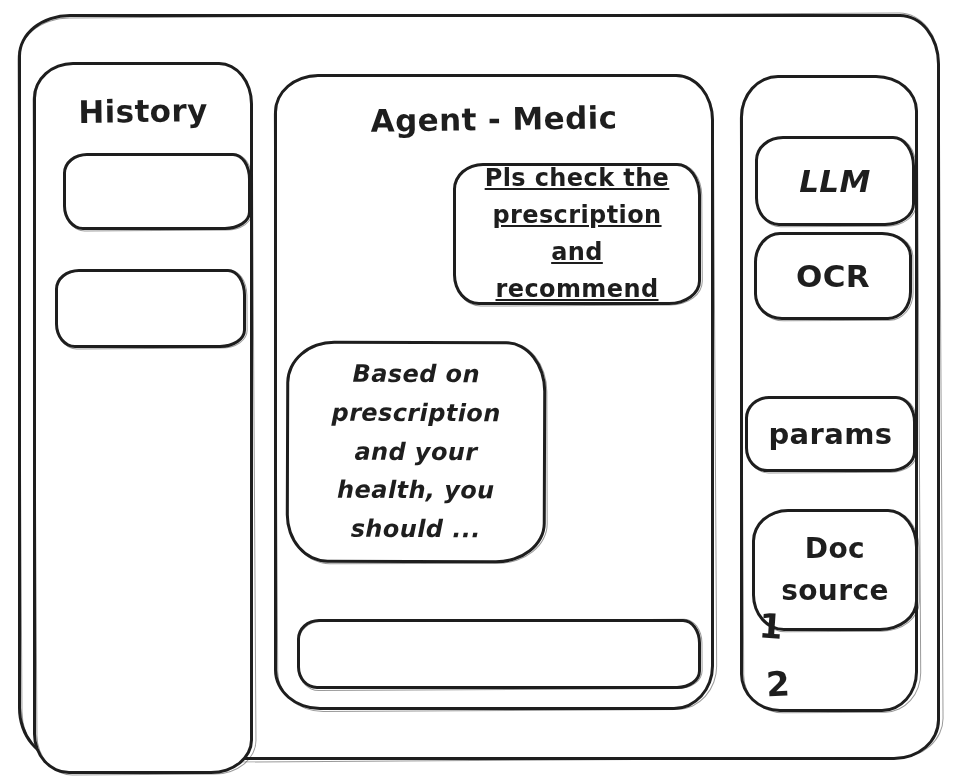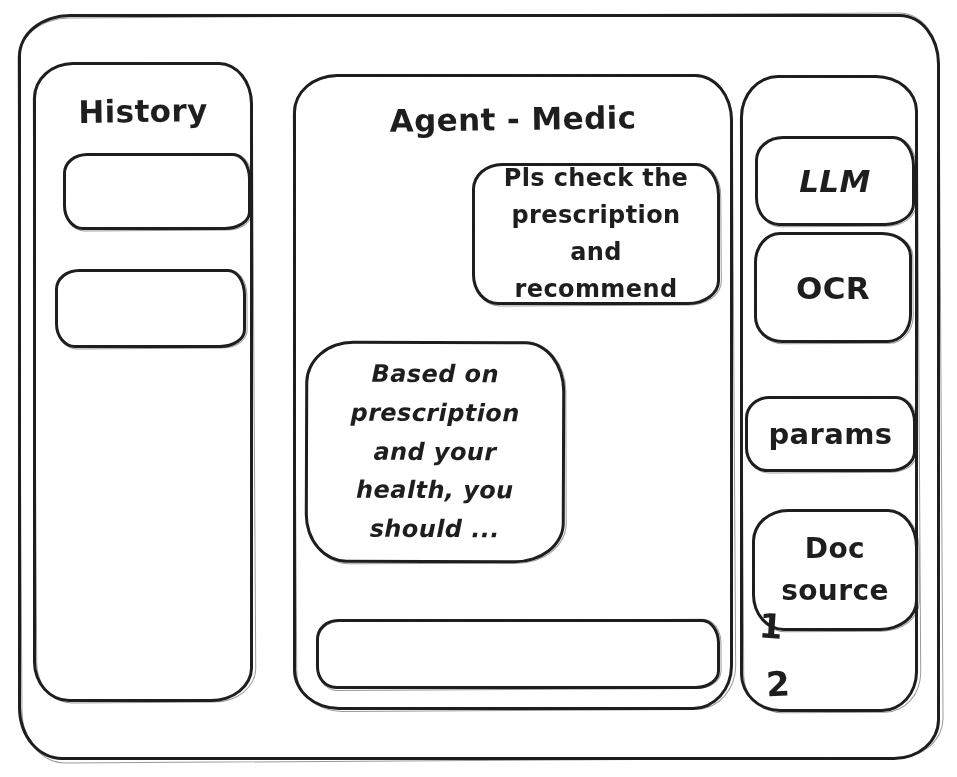--- a/index.html
+++ b/index.html
@@ -43,27 +43,26 @@
   
   .frame{
     left:18px; top:14px; width:922px; height:746px;
     border-width:3.5px;
     border-radius:52px 40px 46px 44px / 42px 50px 40px 52px;
     background:transparent;
   }
 
   
   .panel-history{
-    left:33px; top:62px; width:220px; height:640px;
+    left:33px; top:62px; width:220px; height:712px;
     border-radius:40px 34px 42px 36px / 36px 42px 34px 40px;
   }
   .panel-chat{
     left:274px; top:74px; width:440px; height:636px;
     border-radius:44px 38px 40px 46px / 38px 46px 44px 40px;
-    margin-left:19px;
   }
   .panel-tools{
     left:740px; top:75px; width:178px; height:637px;
     border-radius:38px 42px 36px 40px / 42px 36px 40px 38px;
   }
 
   .panel-title{
     position:absolute;
     left:0; right:0;
     text-align:center;
@@ -82,21 +81,21 @@
 
   
   .bubble{
     display:flex; align-items:center; justify-content:center;
     text-align:center;
     padding:10px 12px;
   }
   .bubble-user{
     left:176px; top:86px; width:248px; height:142px;
     border-radius:30px 24px 32px 26px / 26px 32px 24px 30px;
-    font-size:24px; line-height:1.55;
+    font-size:24px; line-height:1.55;text-decoration:underline;
   }
   .bubble-agent{
     left:9px; top:264px; width:260px; height:222px;
     border-radius:48px 40px 50px 42px / 42px 50px 40px 48px;
     font-size:24px; line-height:1.62;
     transform:rotate(0.2deg);
     font-style:italic;
   }
 
   
@@ -117,21 +116,21 @@
     display:flex; align-items:center; justify-content:center;
     text-align:center;
     cursor:pointer;
   }
   .btn-llm{
     left:12px; top:42px; width:160px; height:90px;
     border-radius:28px 22px 30px 24px / 24px 30px 22px 28px;
     font-size:31px; font-style:italic;margin-top:16px;
   }
   .btn-ocr{
-    left:11px; top:154px; width:158px; height:111px;
+    left:11px; top:154px; width:158px; height:88px;
     border-radius:26px 30px 24px 28px / 30px 24px 28px 26px;
     font-size:31px;
   }
   .btn-params{
     left:2px; top:318px; width:171px; height:76px;
     border-radius:24px 20px 26px 22px / 22px 26px 20px 24px;
     font-size:29px;
   }
   .btn-doc{
     left:9px; top:431px; width:166px; height:122px;

